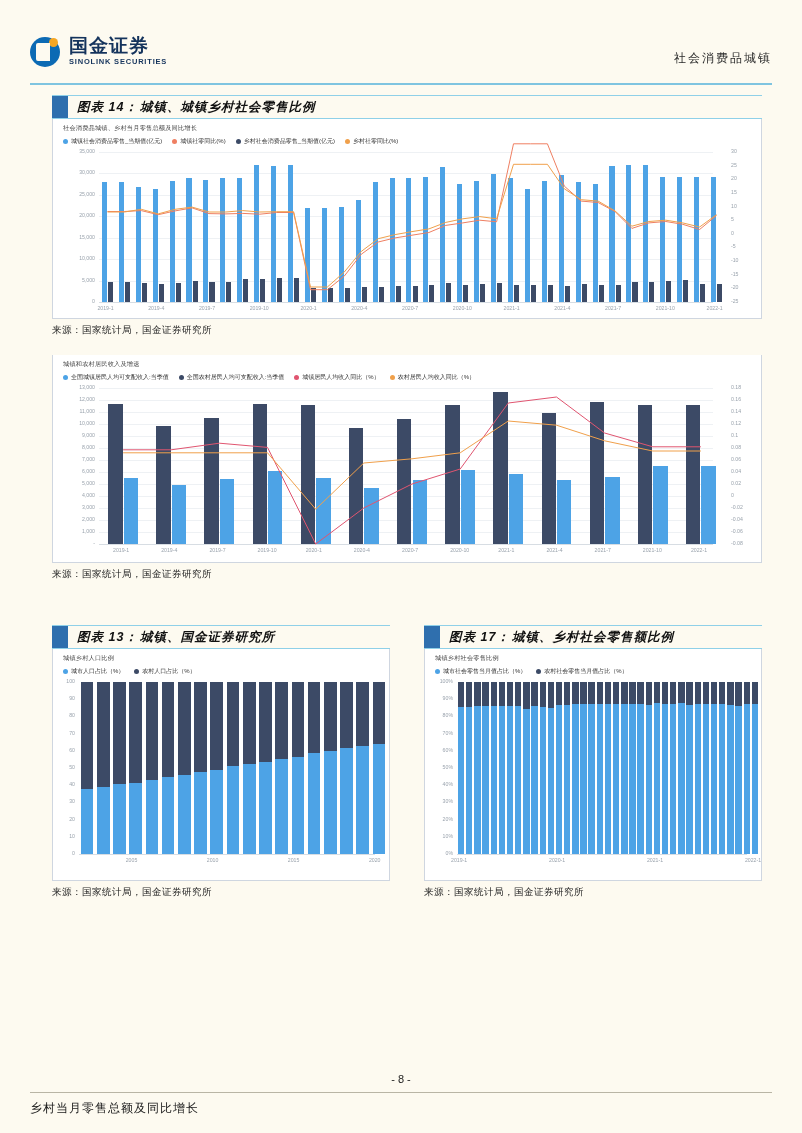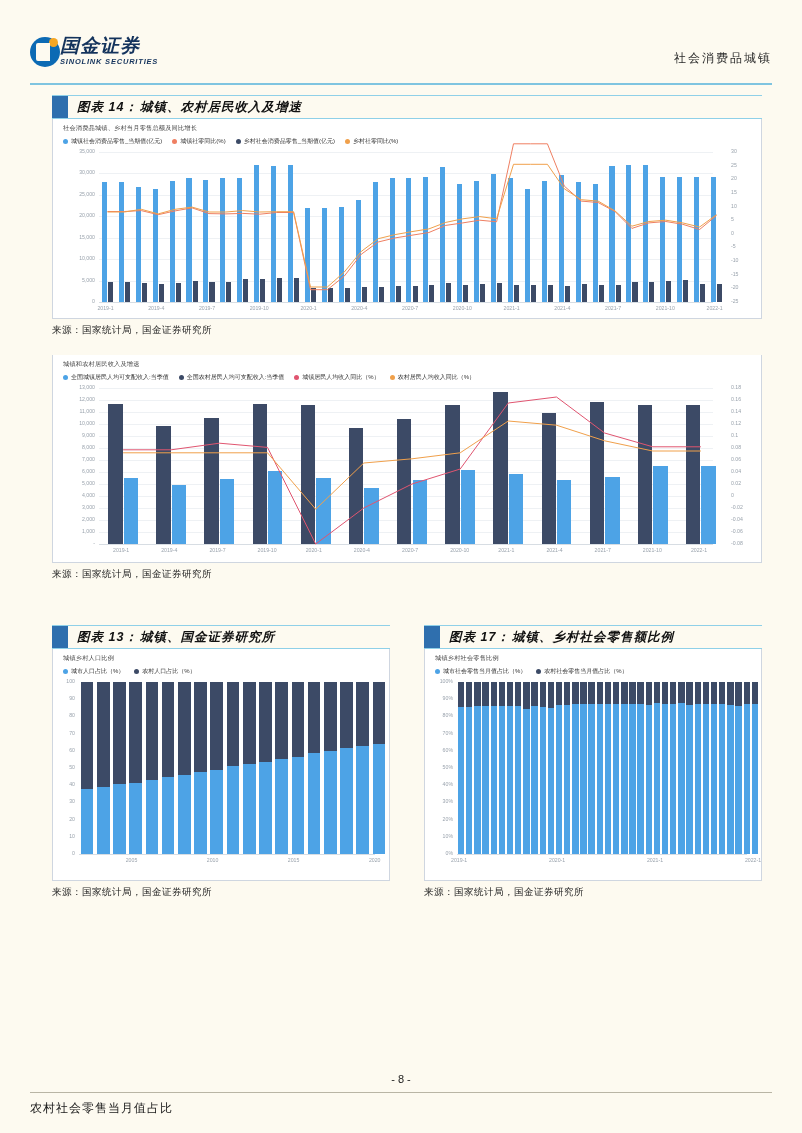--- a/index.html
+++ b/index.html
@@ -9,21 +9,21 @@
     background:#fdfaf0;
     font-family:"Liberation Sans","DejaVu Sans",sans-serif;
     color:#1a1a1a;
     position:relative;
     overflow:hidden;
   }
   .page{position:relative;width:802px;height:1133px;box-sizing:border-box;}
 
   
   .header{position:absolute;left:30px;top:36px;width:742px;height:46px;}
-  .logo-wrap{position:absolute;left:0;top:0;display:flex;align-items:center;gap:0;font-style:italic;}
+  .logo-wrap{position:absolute;left:0;top:0;display:flex;align-items:center;gap:9px;}
   .logo-mark{width:30px;height:30px;border-radius:50%;
      background:#0c6ab4;position:relative;display:block;}
   .logo-mark::after{content:"";position:absolute;left:6px;top:6px;width:14px;height:18px;
      background:#fdfaf0;border-radius:2px 0 0 2px;}
   .logo-mark .dot{position:absolute;right:2px;top:1px;width:9px;height:9px;border-radius:50%;
      background:#f5a623;}
   .logo-text-cn{font-family:"Liberation Sans","DejaVu Sans",sans-serif;
      font-size:19px;font-weight:bold;color:#14335c;letter-spacing:1px;line-height:20px;}
   .logo-text-en{font-size:7.5px;font-weight:bold;color:#14335c;letter-spacing:0.8px;line-height:11px;}
   .header-right{position:absolute;right:0;top:14px;font-size:12px;color:#2a2a2a;letter-spacing:2px;}
@@ -75,21 +75,21 @@
       </span>
     </div>
     <div class="header-right">社会消费品城镇</div>
   </div>
   <div class="header-rule"></div>
 
   <div class="fig" style="left:40px;top:95px;width:722px;">
     <div class="fig-title-bar">
       <span class="fig-title-tab"></span>
       <span class="fig-title-text">图表 14：</span>
-      <span class="fig-title-text" style="padding-left:2px">城镇、农村居民收入及增速</span>
+      <span class="fig-title-text" style="padding-left:2px">城镇、城镇乡村社会零售比例</span>
     </div>
     <div class="fig-body" style="height:200px;">
       <div class="chart-caption">社会消费品城镇、乡村当月零售总额及同比增长</div>
       <div class="legend" id="legend-chart14">
           <span class="legend-item">
             <span class="legend-dot" style="background: rgb(77, 163, 230);"></span>
             <span>城镇社会消费品零售_当期值(亿元)</span>
           </span>
           <span class="legend-item">
             <span class="legend-dot" style="background: rgb(239, 127, 98);"></span>
@@ -530,15 +530,15 @@
           <div class="xtick" style="left: 92.027px; top: 176px;">2020-1</div>
           <div class="xtick" style="left: 189.973px; top: 176px;">2021-1</div>
           <div class="xtick" style="left: 287.919px; top: 176px;">2022-1</div>
         </div>
     </div>
     <div class="fig-src">来源：国家统计局，国金证券研究所</div>
   </div>
 
   <div class="page-num">- 8 -</div>
   <div class="footer-rule"></div>
-  <div class="footer-note">农村社会零售当月值占比</div>
+  <div class="footer-note">乡村当月零售总额及同比增长</div>
 
 </div>
 
 </body></html>

